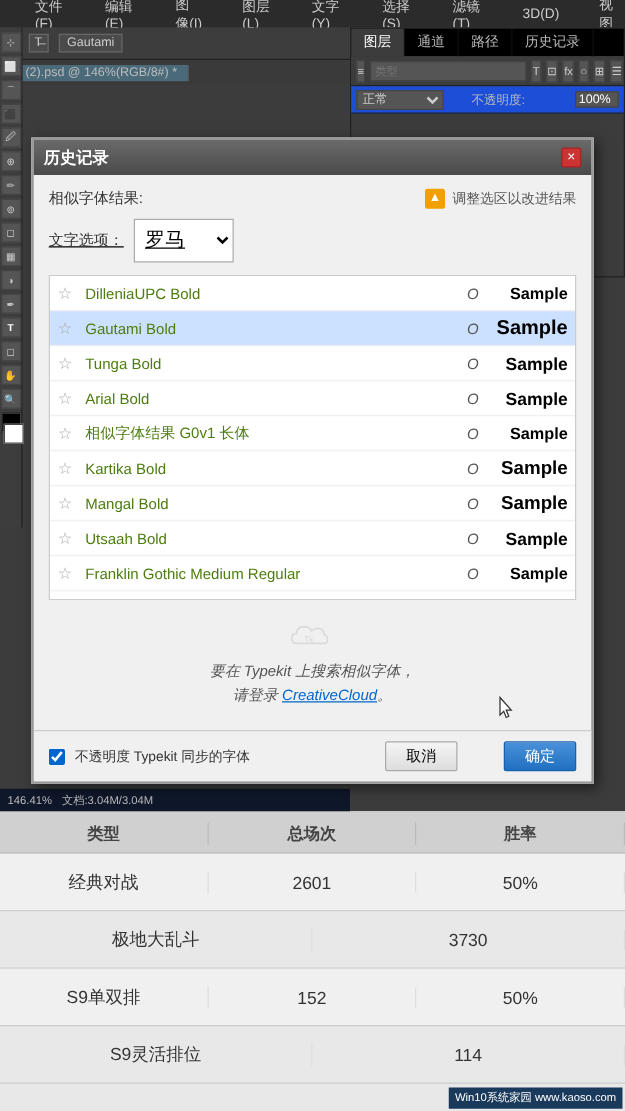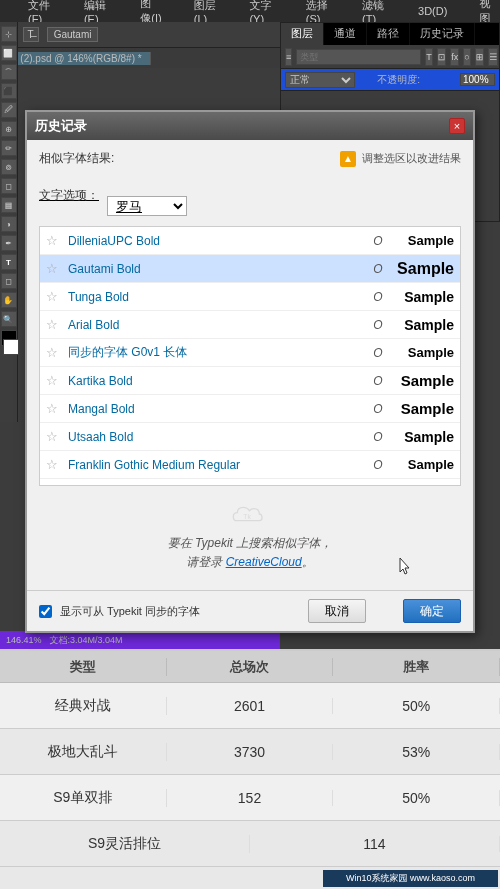--- a/index.html
+++ b/index.html
@@ -264,27 +264,26 @@
       align-items: center;
       gap: 8px;
       margin-bottom: 10px;
       text-decoration: underline;
     }
     .text-options-label {
       font-size: 12px;
       color: #333;
     }
     .text-options-select {
-      height: 20px;
+      height: 35px;
       border: 1px solid #aaa;
       background: #fff;
-      font-size: 13px;
+      font-size: 16px;
       padding: 0 4px;
       width: 80px;
-      margin-top: 21px;
     }
 
     
     .font-list {
       width: 100%;
       border: 1px solid #ccc;
       background: #fff;
       height: 260px;
       overflow-y: auto;
     }
@@ -303,21 +302,21 @@
       width: 16px;
       height: 16px;
       color: #aaa;
       font-size: 13px;
       margin-right: 6px;
       flex-shrink: 0;
     }
     .font-name {
       flex: 1;
       font-size: 12px;
-      color: #0369a1;
+      color: #4d7c0f;
     }
     .font-italic-icon {
       width: 16px;
       font-style: italic;
       font-size: 12px;
       color: #555;
       margin-right: 8px;
       text-align: center;
     }
     .font-sample {
@@ -433,32 +432,32 @@
     }
 
     
     .watermark {
       position: absolute;
       bottom: 2px;
       right: 2px;
       background: #1a3a5c;
       color: #fff;
       font-size: 9px;
-      padding: 2px 23px;
+      padding: 2px 5px;
       z-index: 50;
     }
 
     
     .ps-statusbar {
       position: absolute;
       bottom: 240px;
       left: 0;
       width: 280px;
       height: 18px;
-      background: #6d28d9;
+      background: #0f172a;
       display: flex;
       align-items: center;
       padding: 0 6px;
       gap: 8px;
     }
     .ps-statusbar span {
       color: #bbb;
       font-size: 9px;
     }
   </style>
@@ -543,21 +542,20 @@
     <div class="table-header-cell">胜率</div>
   </div>
   <div class="table-data-row">
     <div class="table-data-cell">经典对战</div>
     <div class="table-data-cell">2601</div>
     <div class="table-data-cell">50%</div>
   </div>
   <div class="table-data-row">
     <div class="table-data-cell">极地大乱斗</div>
     <div class="table-data-cell">3730</div>
-    <div class="table-data-cell">53%</div>
   </div>
   <div class="table-data-row">
     <div class="table-data-cell">S9单双排</div>
     <div class="table-data-cell">152</div>
     <div class="table-data-cell">50%</div>
   </div>
   <div class="table-data-row">
     <div class="table-data-cell">S9灵活排位</div>
     <div class="table-data-cell">114</div>
   </div>
@@ -612,21 +610,21 @@
           <span class="font-sample" style="font-size: 14px; font-weight: bold;">Sample</span>
         </div>
         <div class="font-row">
           <span class="font-star">☆</span>
           <span class="font-name">Arial Bold</span>
           <span class="font-italic-icon" style="font-style: italic;">O</span>
           <span class="font-sample" style="font-size: 14px; font-weight: bold;">Sample</span>
         </div>
         <div class="font-row">
           <span class="font-star">☆</span>
-          <span class="font-name">同步的字体 G0v1 长体</span>
+          <span class="font-name">相似字体结果 G0v1 长体</span>
           <span class="font-italic-icon" style="font-style: italic;">O</span>
           <span class="font-sample" style="font-size: 13px; font-weight: bold;">Sample</span>
         </div>
         <div class="font-row">
           <span class="font-star">☆</span>
           <span class="font-name">Kartika Bold</span>
           <span class="font-italic-icon" style="font-style: italic;">O</span>
           <span class="font-sample" style="font-size: 15px; font-weight: bold;">Sample</span>
         </div>
         <div class="font-row">
@@ -663,21 +661,21 @@
       </svg>
       <span class="typekit-text">要在 Typekit 上搜索相似字体，</span>
       <span class="typekit-text">
         请登录 <span class="typekit-link">CreativeCloud</span>。
       </span>
     </div>
   </div>
 
   <div class="dialog-bottom">
     <input type="checkbox" class="typekit-checkbox" checked="" style="">
-    <span class="typekit-sync-label">显示可从 Typekit 同步的字体</span>
+    <span class="typekit-sync-label">不透明度 Typekit 同步的字体</span>
     <button class="dialog-btn">取消</button>
     <button class="dialog-btn primary">确定</button>
   </div>
 </div>
 
 <div style="position:absolute;top:556px;left:398px;z-index:300;pointer-events:none;">
   <svg width="18" height="22" viewBox="0 0 18 22">
     <path d="M2 2 L2 16 L5 13 L7 18 L9 17 L7 12 L11 12 Z" fill="white" stroke="#333" stroke-width="1"></path>
   </svg>
 </div>

